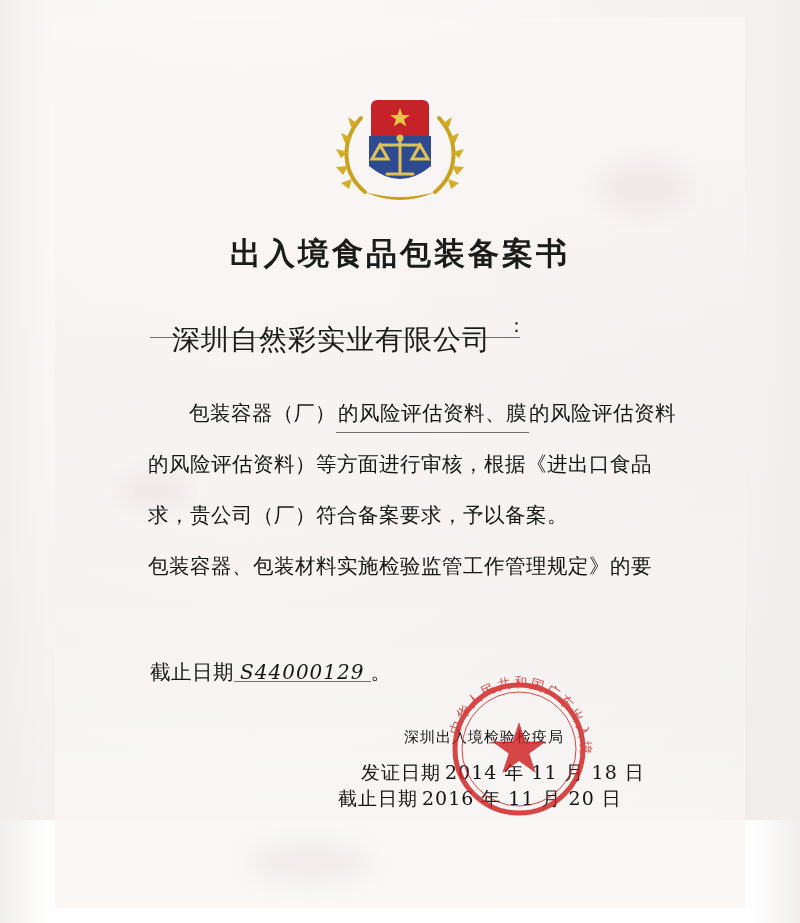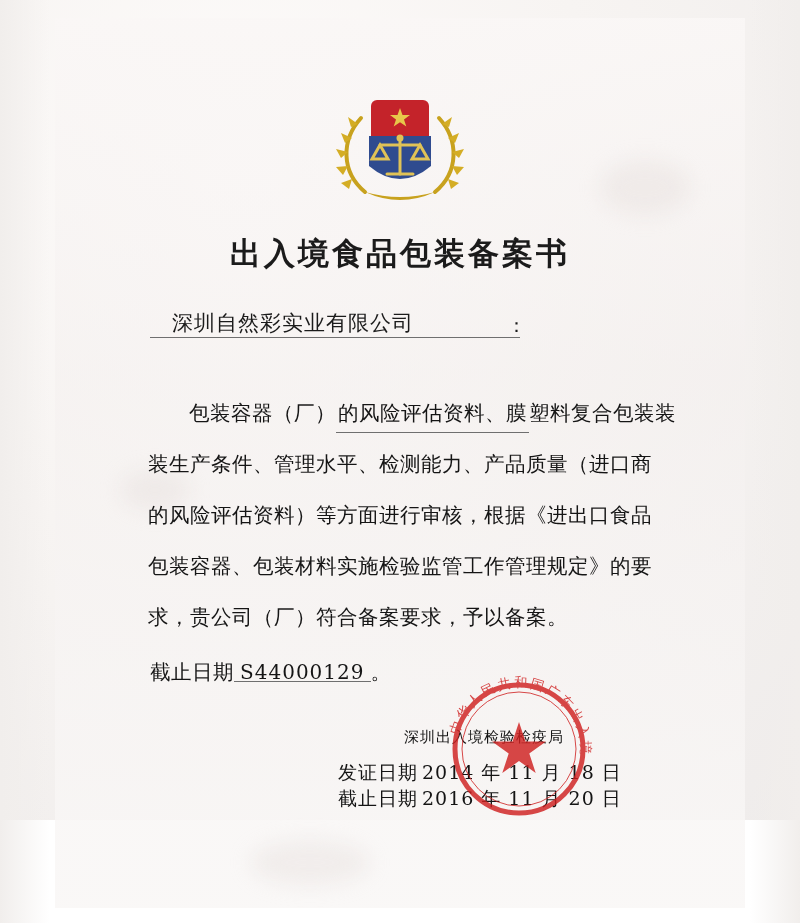--- a/index.html
+++ b/index.html
@@ -69,22 +69,22 @@
   .company-row {
     position: absolute;
     top: 305px;
     left: 150px;
     width: 520px;
     height: 36px;
   }
   .company-name {
     position: absolute;
     left: 22px;
-    top: 4px;
-    font-size: 21px;
+    top: 16px;
+    font-size: 28px;
     color: #1b1b1b;
     letter-spacing: 1px;
     text-align: center;
   }
   .company-underline {
     position: absolute;
     left: 0;
     top: 32px;
     width: 370px;
     height: 0;
@@ -136,20 +136,21 @@
     letter-spacing: 0.5px;
     white-space: nowrap;
   }
   .code-value {
     position: relative;
     display: inline-block;
     font-family: "DejaVu Serif", "Liberation Serif", serif;
     font-size: 20px;
     padding: 0 6px;
     letter-spacing: 1px;
+    font-style: italic;
   }
   .code-value::after {
     content: "";
     position: absolute;
     left: 0; right: 0;
     bottom: 2px;
     border-bottom: 1px solid #6f6f6f;
   }
 
   
@@ -163,21 +164,21 @@
     white-space: nowrap;
   }
   .date-row {
     position: absolute;
     left: 338px;
     font-size: 19px;
     color: #141414;
     letter-spacing: 1px;
     white-space: nowrap;
   }
-  .date-issue { top: 760px; }
+  .date-issue { top: 760px; margin-left: 23px; }
   .date-expire { top: 786px; }
   .date-num {
     display: inline-block;
     min-width: 0;
     padding: 0 4px;
     font-family: "DejaVu Serif", "Liberation Serif", serif;
   }
   .date-unit { padding: 0 3px; }
 
   
@@ -253,25 +254,24 @@
 
   <div class="doc-title">出入境食品包装备案书</div>
 
   <div class="company-row">
     <div class="company-underline"></div>
     <div class="company-name">深圳自然彩实业有限公司</div>
     <div class="company-colon">：</div>
   </div>
 
   <div class="body-block">
-    <div class="body-line indent"><span>包装容器（厂）</span><span class="fill-slot">的风险评估资料、膜</span><span>塑料复合包装装</span></div>
-    <div class="body-line">装生产条件、管理水平、检测能力、产品质量（进口商</div>
+    <div class="body-line indent"><span>包装容器（厂）</span><span class="fill-slot">的风险评估资料、膜</span><span>的风险评估资料</span></div>
     <div class="body-line">的风险评估资料）等方面进行审核，根据《进出口食品</div>
+    <div class="body-line">求，贵公司（厂）符合备案要求，予以备案。</div>
     <div class="body-line">包装容器、包装材料实施检验监管工作管理规定》的要</div>
-    <div class="body-line">求，贵公司（厂）符合备案要求，予以备案。</div>
   </div>
 
   <div class="code-line">
     <span>截止日期</span><span class="code-value">S44000129</span><span>。</span>
   </div>
 
   <div class="issuer">深圳出入境检验检疫局</div>
 
   <div class="date-row date-issue">
     <span>发证日期</span><span class="date-num">2014</span><span class="date-unit">年</span><span class="date-num">11</span><span class="date-unit">月</span><span class="date-num">18</span><span class="date-unit">日</span>

